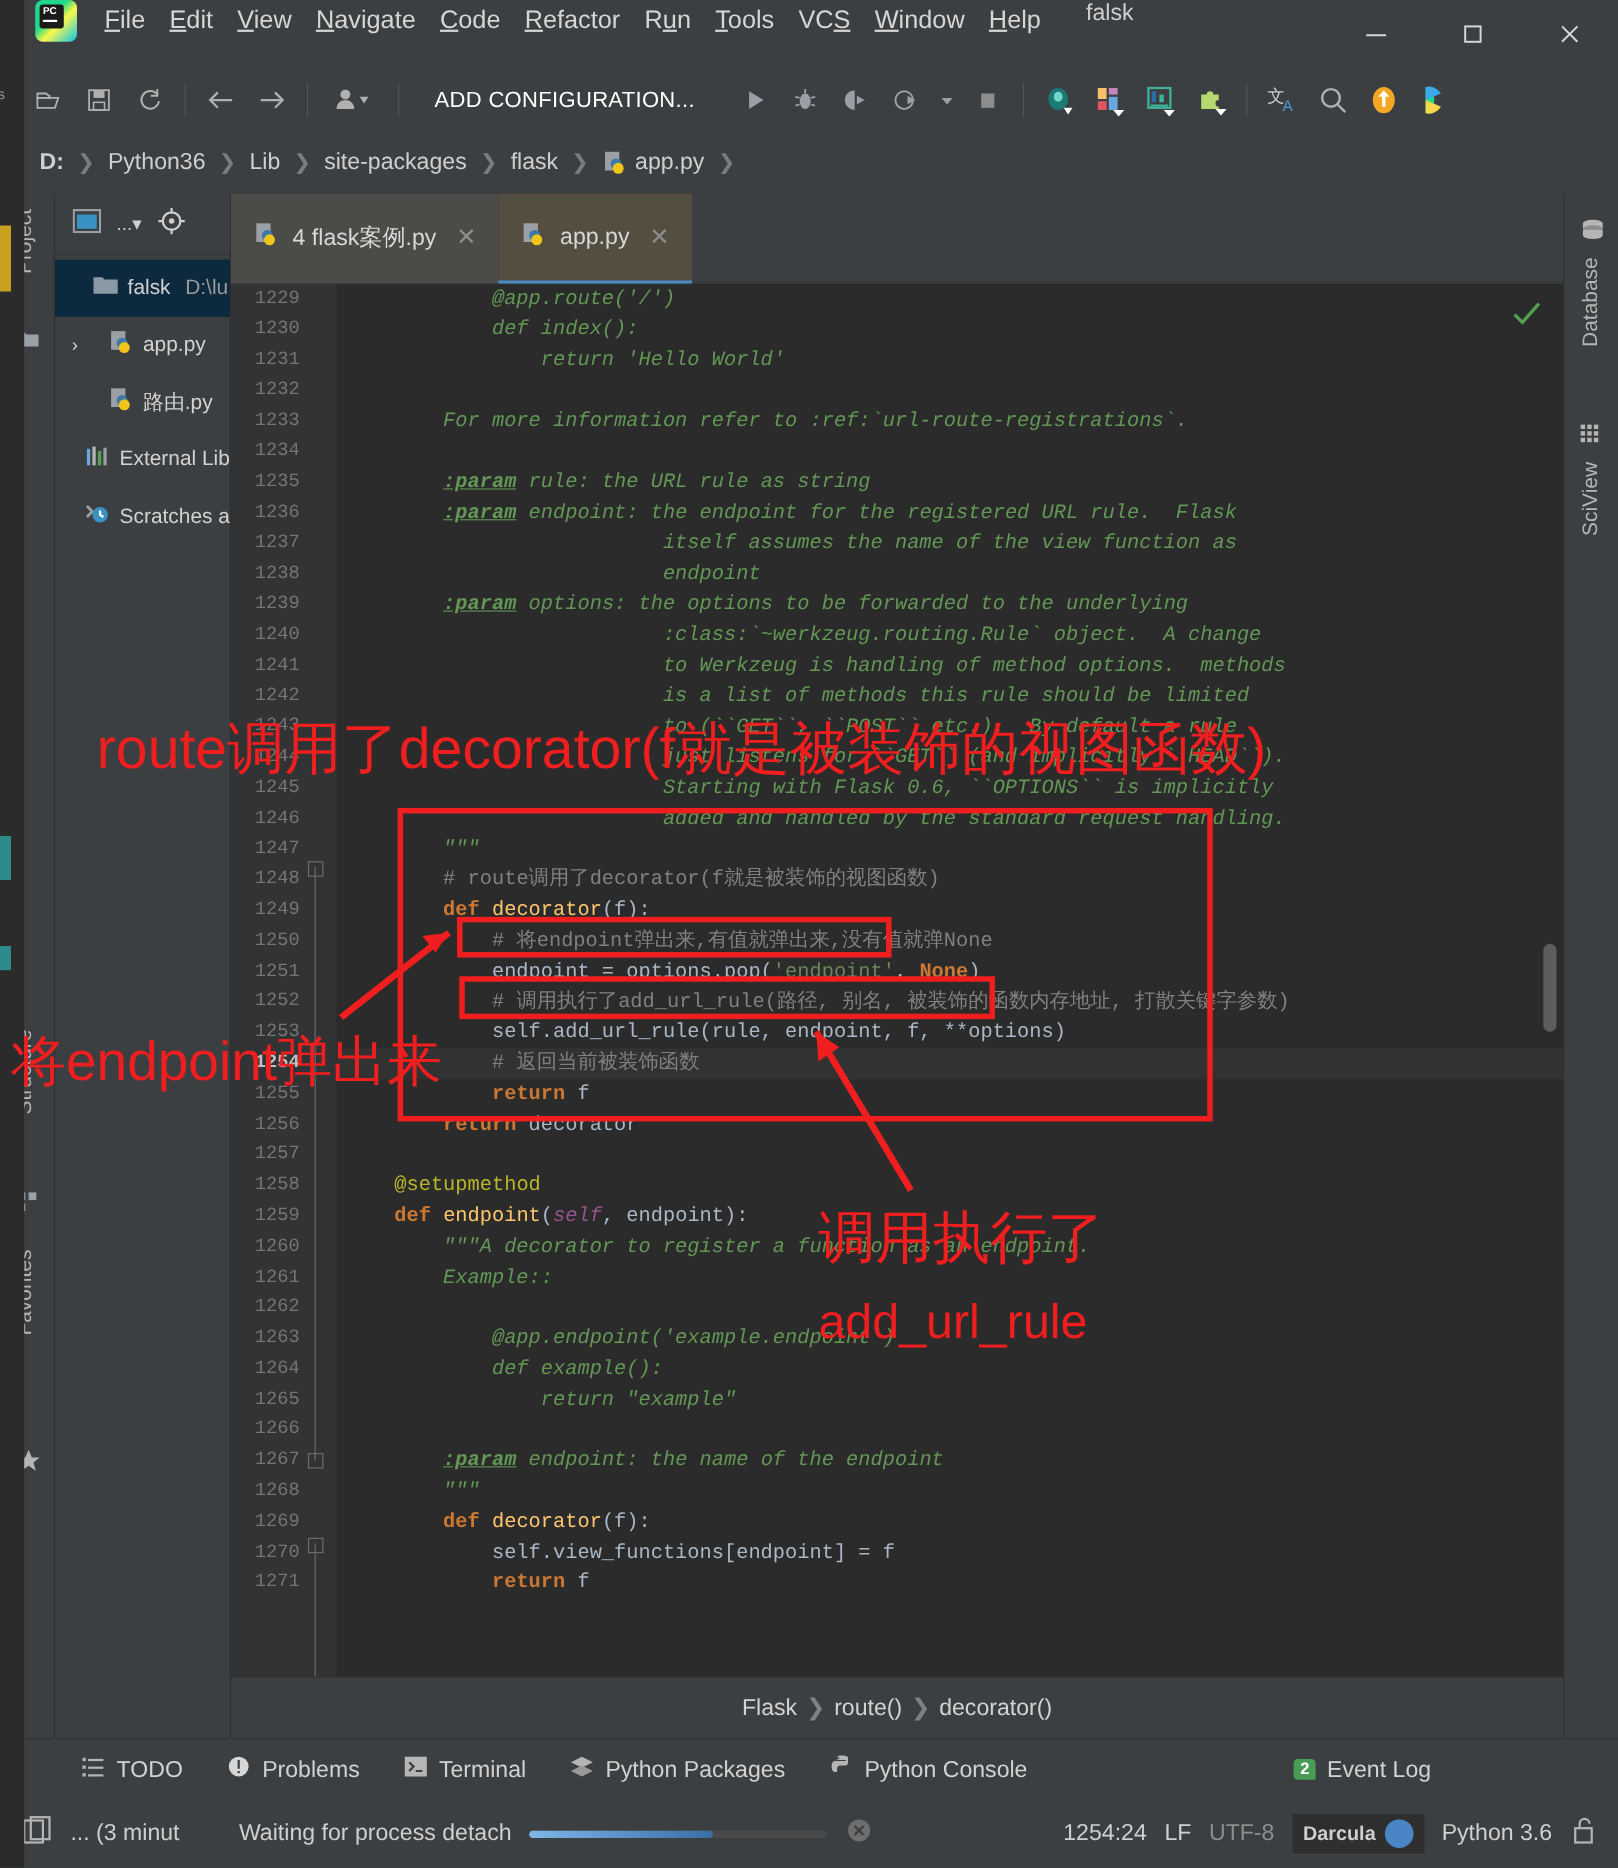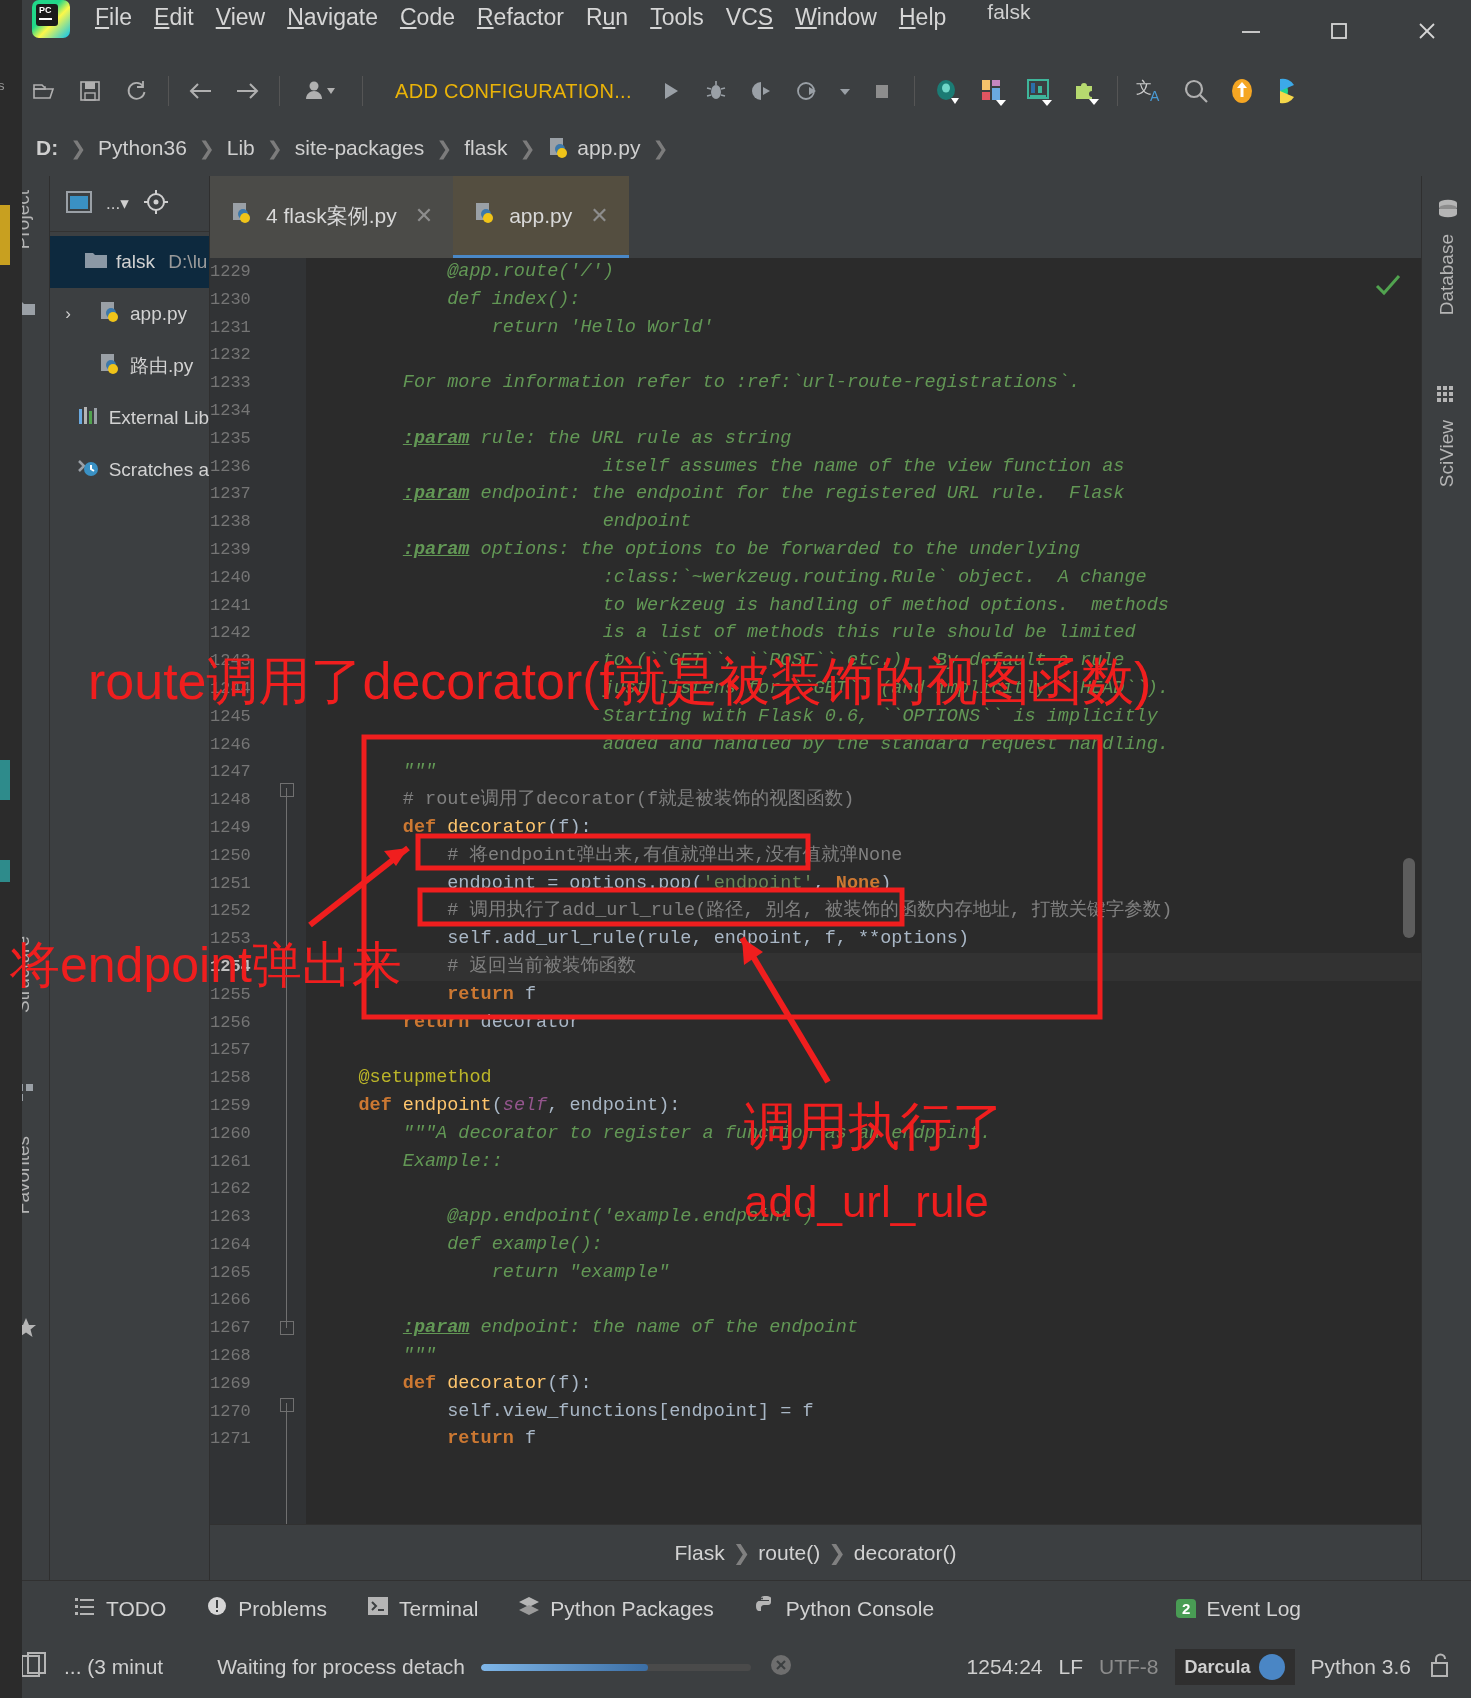--- a/index.html
+++ b/index.html
@@ -51,21 +51,21 @@
   
   .toolbar {
     height:58px; background:#3c3f41; display:flex; align-items:center;
     padding-left:22px; flex:0 0 58px; gap:2px; position:relative;
   }
   .tb-icon {
     width:44px; height:44px; display:flex; align-items:center; justify-content:center;
     color:#a9b7c6;
   }
   .tb-sep { width:1px; height:30px; background:#555; margin:0 8px; }
-  .tb-text { font-size:20px; color:#eab308; margin:0 14px 0 22px; letter-spacing:.3px; white-space:nowrap;}
+  .tb-text { font-size:20px; color:#ffffff; margin:0 30px 0 22px; letter-spacing:.3px; white-space:nowrap;}
 
   
   .pathbar {
     height:56px; background:#3c3f41; display:flex; align-items:center;
     padding-left:36px; gap:4px; font-size:21px; color:#cfcfcf; flex:0 0 56px;
   }
   .pathbar .sep { color:#7c7c7c; margin:0 8px; font-size:19px;}
 
   
   .body { flex:1 1 auto; display:flex; min-height:0; position:relative; }
@@ -100,21 +100,21 @@
   .tab.active { background:#544e40; border-bottom:3px solid #4a88c7; }
   .tab .x { color:#8d8d8d; font-size:22px; margin-left:6px; }
 
   
   .code-wrap { flex:1 1 auto; position:relative; display:flex; min-height:0; overflow:hidden; background:#2b2b2b;}
   .gutter {
     width:96px; flex:0 0 96px; background:#313335; position:relative;
     font-family:"Liberation Mono", monospace; font-size:17px; color:#757575;
     padding-top:0;
   }
-  .gutter .ln { height:27.8px; line-height:27.8px; text-align:left; padding-right:12px; }
+  .gutter .ln { height:27.8px; line-height:27.8px; text-align:center; padding-right:12px; }
   .gutter .ln.cur { color:#c0c0c0; font-weight:bold; }
   .fold-col { position:absolute; right:8px; top:0; width:18px; height:100%; }
   .fold-mark { position:absolute; width:14px; height:14px; border:1px solid #707070; }
   .fold-bar { position:absolute; left:6px; width:1px; background:#707070; }
 
   .code-area {
     flex:1 1 auto; position:relative; overflow:hidden; background:#2b2b2b;
     font-family:"Liberation Mono", monospace; font-size:18.5px;
   }
   .code-line { height:27.8px; line-height:27.8px; white-space:pre; padding-left:8px; }
@@ -554,22 +554,22 @@
           </div>
         </div>
         <div class="code-area" id="code-area">
             <div class="code-line"><span class="c-doc">            @app.route('/')</span></div>
             <div class="code-line"><span class="c-doc">            def index():</span></div>
             <div class="code-line"><span class="c-doc">                return 'Hello World'</span></div>
             <div class="code-line"><span class="c-doc"></span></div>
             <div class="code-line"><span class="c-doc">        For more information refer to :ref:`url-route-registrations`.</span></div>
             <div class="code-line"><span class="c-doc"></span></div>
             <div class="code-line"><span class="c-doc">        </span><span class="c-docb">:param</span><span class="c-doc"> rule: the URL rule as string</span></div>
+            <div class="code-line"><span class="c-doc">        </span><span class="c-docb">:param</span><span class="c-doc"> endpoint: the endpoint for the registered URL rule.  Flask</span></div>
             <div class="code-line"><span class="c-doc">                          itself assumes the name of the view function as</span></div>
-            <div class="code-line"><span class="c-doc">        </span><span class="c-docb">:param</span><span class="c-doc"> endpoint: the endpoint for the registered URL rule.  Flask</span></div>
             <div class="code-line"><span class="c-doc">                          endpoint</span></div>
             <div class="code-line"><span class="c-doc">        </span><span class="c-docb">:param</span><span class="c-doc"> options: the options to be forwarded to the underlying</span></div>
             <div class="code-line"><span class="c-doc">                          :class:`~werkzeug.routing.Rule` object.  A change</span></div>
             <div class="code-line"><span class="c-doc">                          to Werkzeug is handling of method options.  methods</span></div>
             <div class="code-line"><span class="c-doc">                          is a list of methods this rule should be limited</span></div>
             <div class="code-line"><span class="c-doc">                          to (``GET``, ``POST`` etc.).  By default a rule</span></div>
             <div class="code-line"><span class="c-doc">                          just listens for ``GET`` (and implicitly ``HEAD``).</span></div>
             <div class="code-line"><span class="c-doc">                          Starting with Flask 0.6, ``OPTIONS`` is implicitly</span></div>
             <div class="code-line"><span class="c-doc">                          added and handled by the standard request handling.</span></div>
             <div class="code-line"><span class="c-doc">        """</span></div>

